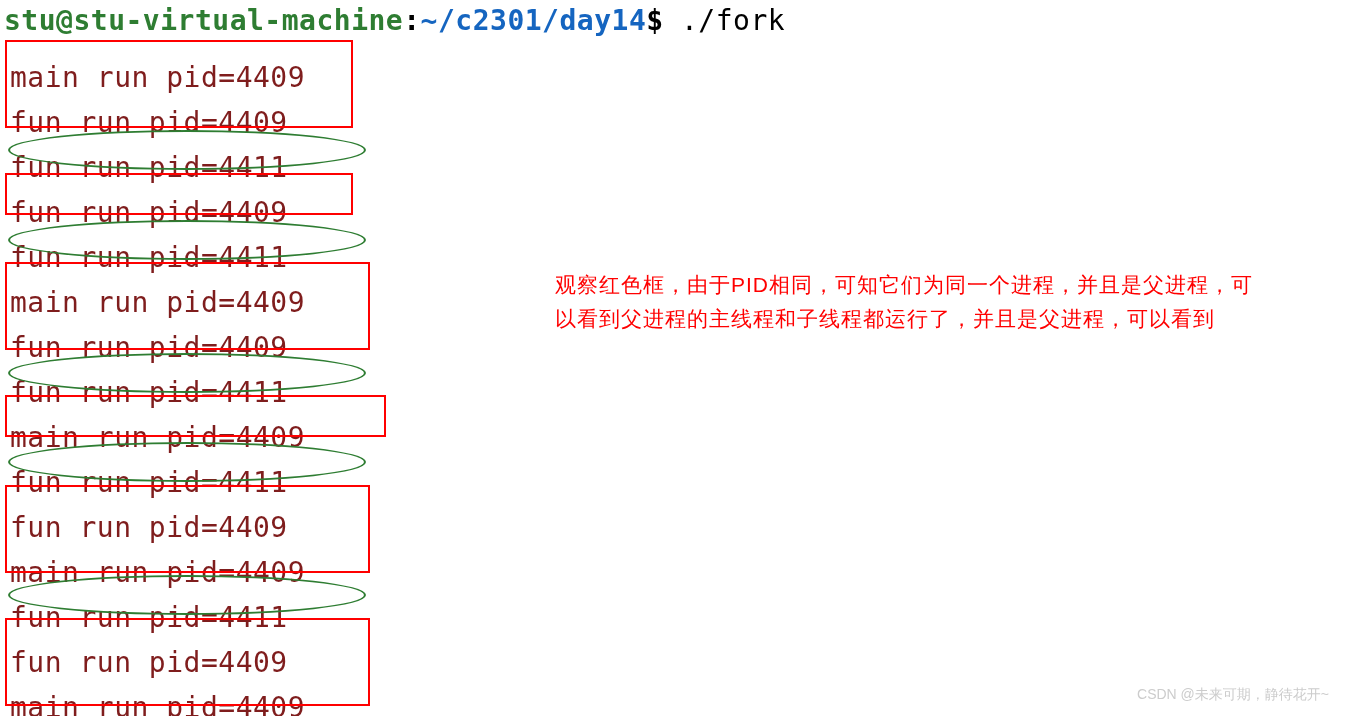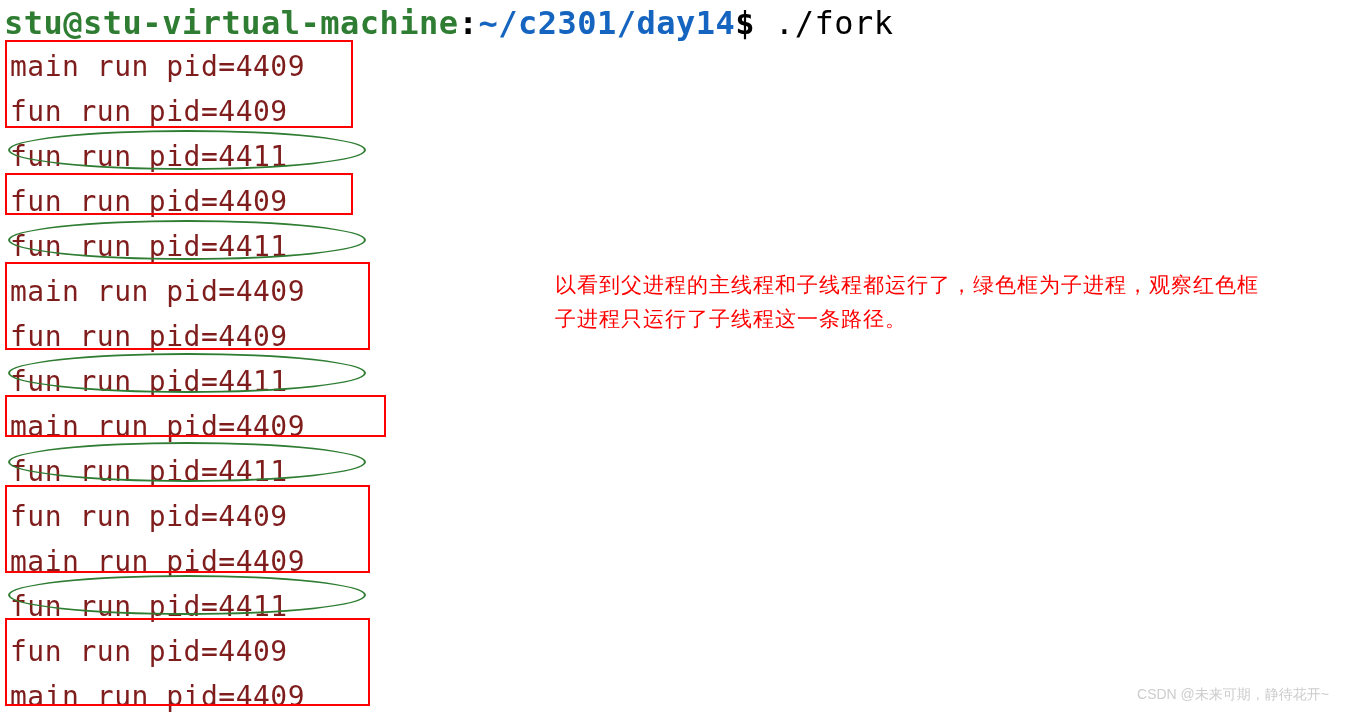--- a/index.html
+++ b/index.html
@@ -12,23 +12,23 @@
       background: #ffffff;
       width: 1347px;
       height: 716px;
       position: relative;
       overflow: hidden;
     }
     .terminal {
       padding: 4px;
     }
     .prompt-line {
-      font-size: 32px;
+      font-size: 28px;
       font-weight: bold;
-      margin-bottom: 2px;
+      margin-bottom: 18px;
       letter-spacing: 0.5px;
     }
     .user-host {
       color: #2e7d32;
       font-weight: bold;
     }
     .colon {
       color: #000;
       font-weight: bold;
     }
@@ -107,22 +107,22 @@
     <div class="output-line">fun run pid=4411</div>
     <div class="output-line">fun run pid=4409</div>
     <div class="output-line">main run pid=4409</div>
     <div class="output-line">fun run pid=4411</div>
     <div class="output-line">fun run pid=4409</div>
     <div class="output-line">main run pid=4409</div>
   </div>
 </div>
 
 <div class="annotation">
-  <div>以看到父进程的主线程和子线程都运行了，绿色框为子进程，观察红色框</div>
-  <div>子进程只运行了子线程这一条路径。</div>
+  <div>观察红色框，由于PID相同，可知它们为同一个进程，并且是父进程，可</div>
+  <div>以看到父进程的主线程和子线程都运行了，并且是父进程，可以看到</div>
 </div>
 
 <div class="watermark">CSDN @未来可期，静待花开~</div>
 
 <div class="red-box" style="top: 40px; left: 5px; width: 348px; height: 88px;"></div>
 <div class="red-box" style="top: 173px; left: 5px; width: 348px; height: 42px;"></div>
 <div class="red-box" style="top: 262px; left: 5px; width: 365px; height: 88px;"></div>
 <div class="red-box" style="top: 395px; left: 5px; width: 381px; height: 42px;"></div>
 <div class="red-box" style="top: 485px; left: 5px; width: 365px; height: 88px;"></div>
 <div class="red-box" style="top: 618px; left: 5px; width: 365px; height: 88px;"></div>

